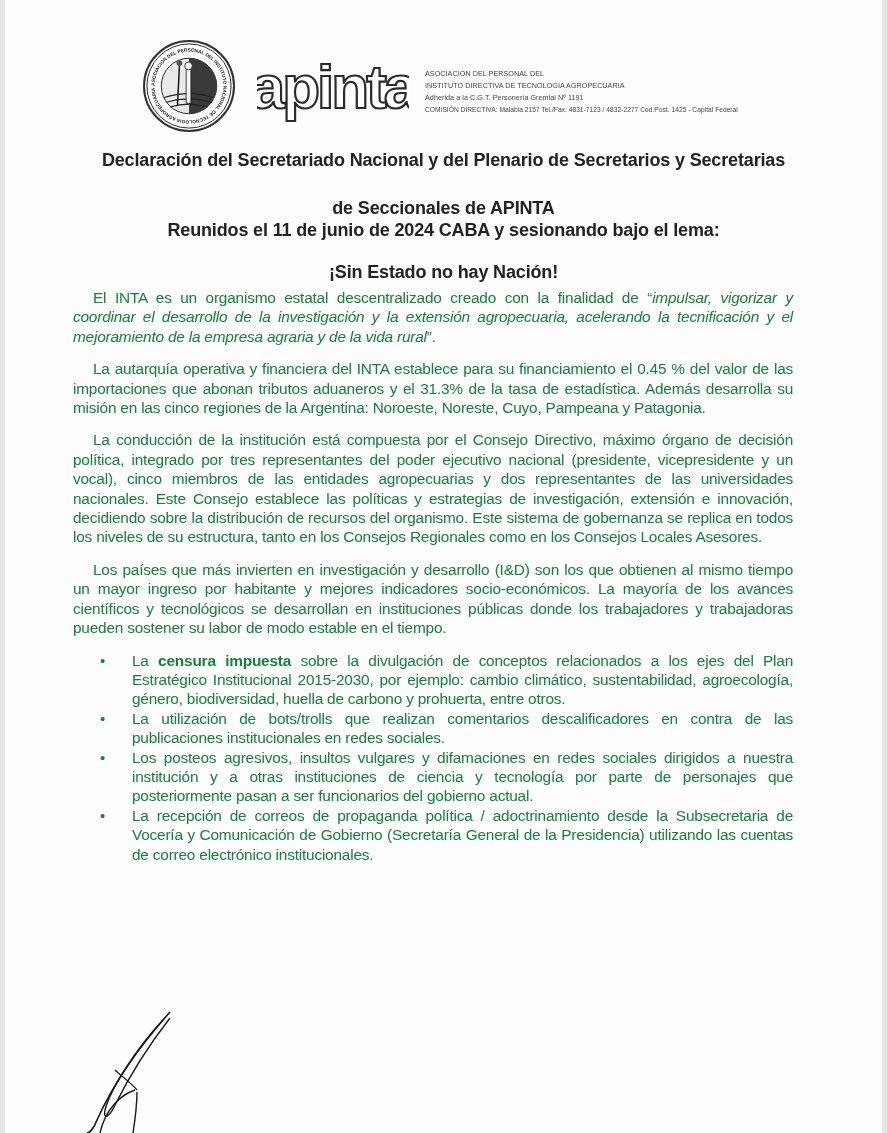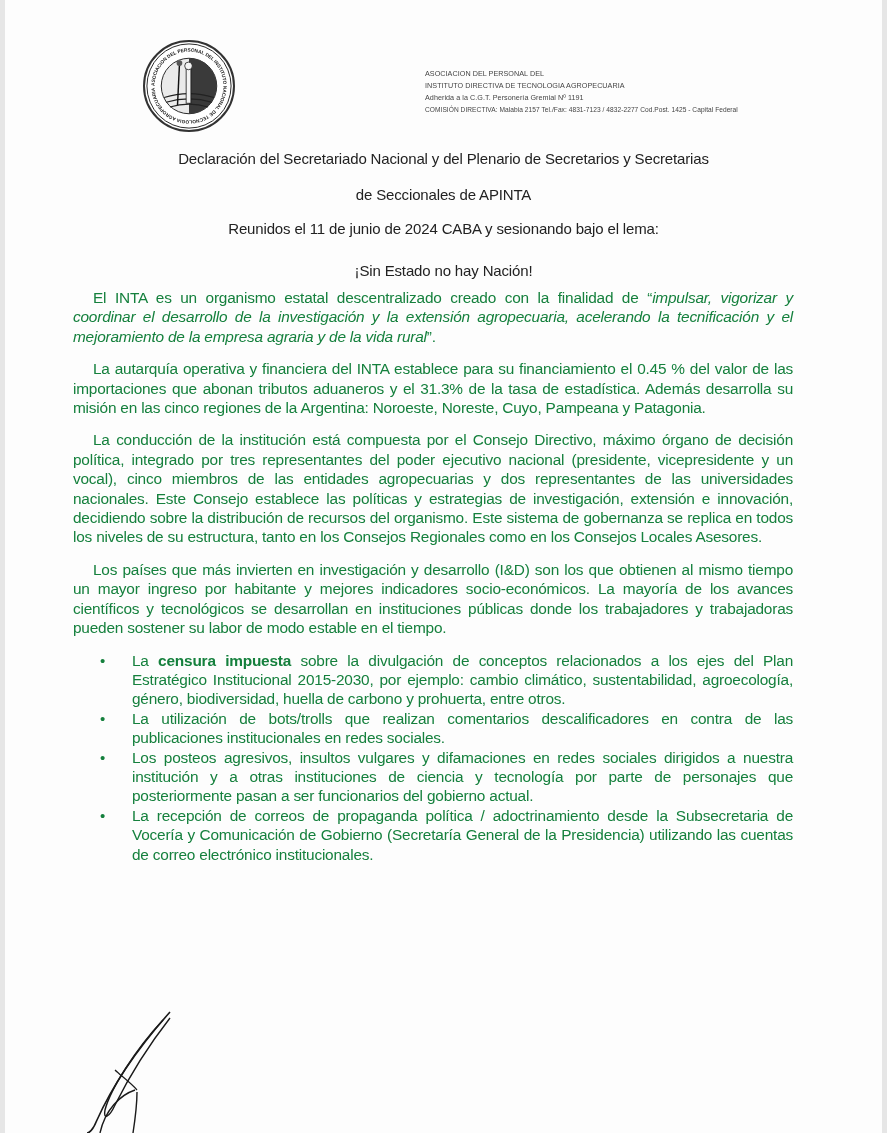--- a/index.html
+++ b/index.html
@@ -23,25 +23,25 @@
   .apinta-logo { position:absolute; left:252px; top:48px; width:152px; height:82px; }
   .apinta-logo svg { width:100%; height:100%; display:block; }
   .org-info {
     position:absolute; left:420px; top:68px; font-size:7.2px; line-height:12px;
     color:#444; letter-spacing:0.05px; white-space:nowrap;
   }
   .org-info div { height:12px; }
   .org-info .cd { font-size:6.6px; }
   .titles { position:absolute; left:0; top:150px; width:877px; text-align:center; }
   .titles .t {
-    font-weight:normal; font-size:15px; color:#222;
+    font-weight:bold; font-size:18px; color:#222;
     letter-spacing:-0.15px; white-space:nowrap;
   }
   .t1 { position:absolute; left:0; width:877px; top:0; }
-  .t2 { position:absolute; left:0; width:877px; top:36px; }
+  .t2 { position:absolute; left:0; width:877px; top:48px; }
   .t3 { position:absolute; left:0; width:877px; top:70px; }
   .t4 { position:absolute; left:0; width:877px; top:112px; }
   .body-text {
     position:absolute; left:68px; top:288px; width:720px;
     font-size:15.4px; line-height:19.4px; color:#15803d;
     text-align:justify; letter-spacing:-0.2px;
   }
   .body-text p { margin:0 0 13px 0; text-indent:20px; }
   .body-text p.tight { margin-bottom:9px; }
   .body-text em { font-style:italic; }
@@ -76,20 +76,25 @@
         <rect x="43" y="28" width="5" height="36" fill="#f4f4f4" stroke="#111" stroke-width="0.8"></rect>
         <circle cx="45.5" cy="25" r="4" fill="#f4f4f4" stroke="#111" stroke-width="0.8"></circle>
         <line x1="36" y1="24" x2="34" y2="66" stroke="#111" stroke-width="1.5"></line>
         <circle cx="36" cy="22" r="3" fill="#555"></circle>
         <text font-size="5" font-family="Liberation Sans, sans-serif" fill="#222" font-weight="bold">
           <textPath href="#sealArc">ASOCIACION DEL PERSONAL DEL INSTITUTO NACIONAL DE TECNOLOGIA AGROPECUARIA · APINTA ·</textPath>
         </text>
       </svg>
     </div>
 
+    <div class="apinta-logo">
+      <svg viewBox="0 0 152 82">
+        <text x="76" y="60" text-anchor="middle" font-family="Liberation Sans, sans-serif" font-size="62" font-weight="bold" fill="#fff" stroke="#2a2a2a" stroke-width="2.2" letter-spacing="-3">apinta</text>
+      </svg>
+    </div>
 
     <div class="org-info">
       <div>ASOCIACION DEL PERSONAL DEL</div>
       <div>INSTITUTO DIRECTIVA DE TECNOLOGIA AGROPECUARIA</div>
       <div>Adherida a la C.G.T. Personería Gremial Nº 1191</div>
       <div class="cd">COMISIÓN DIRECTIVA: Malabia 2157 Tel./Fax: 4831-7123 / 4832-2277 Cod.Post. 1425 - Capital Federal</div>
     </div>
   </div>
 
   <div class="titles">

